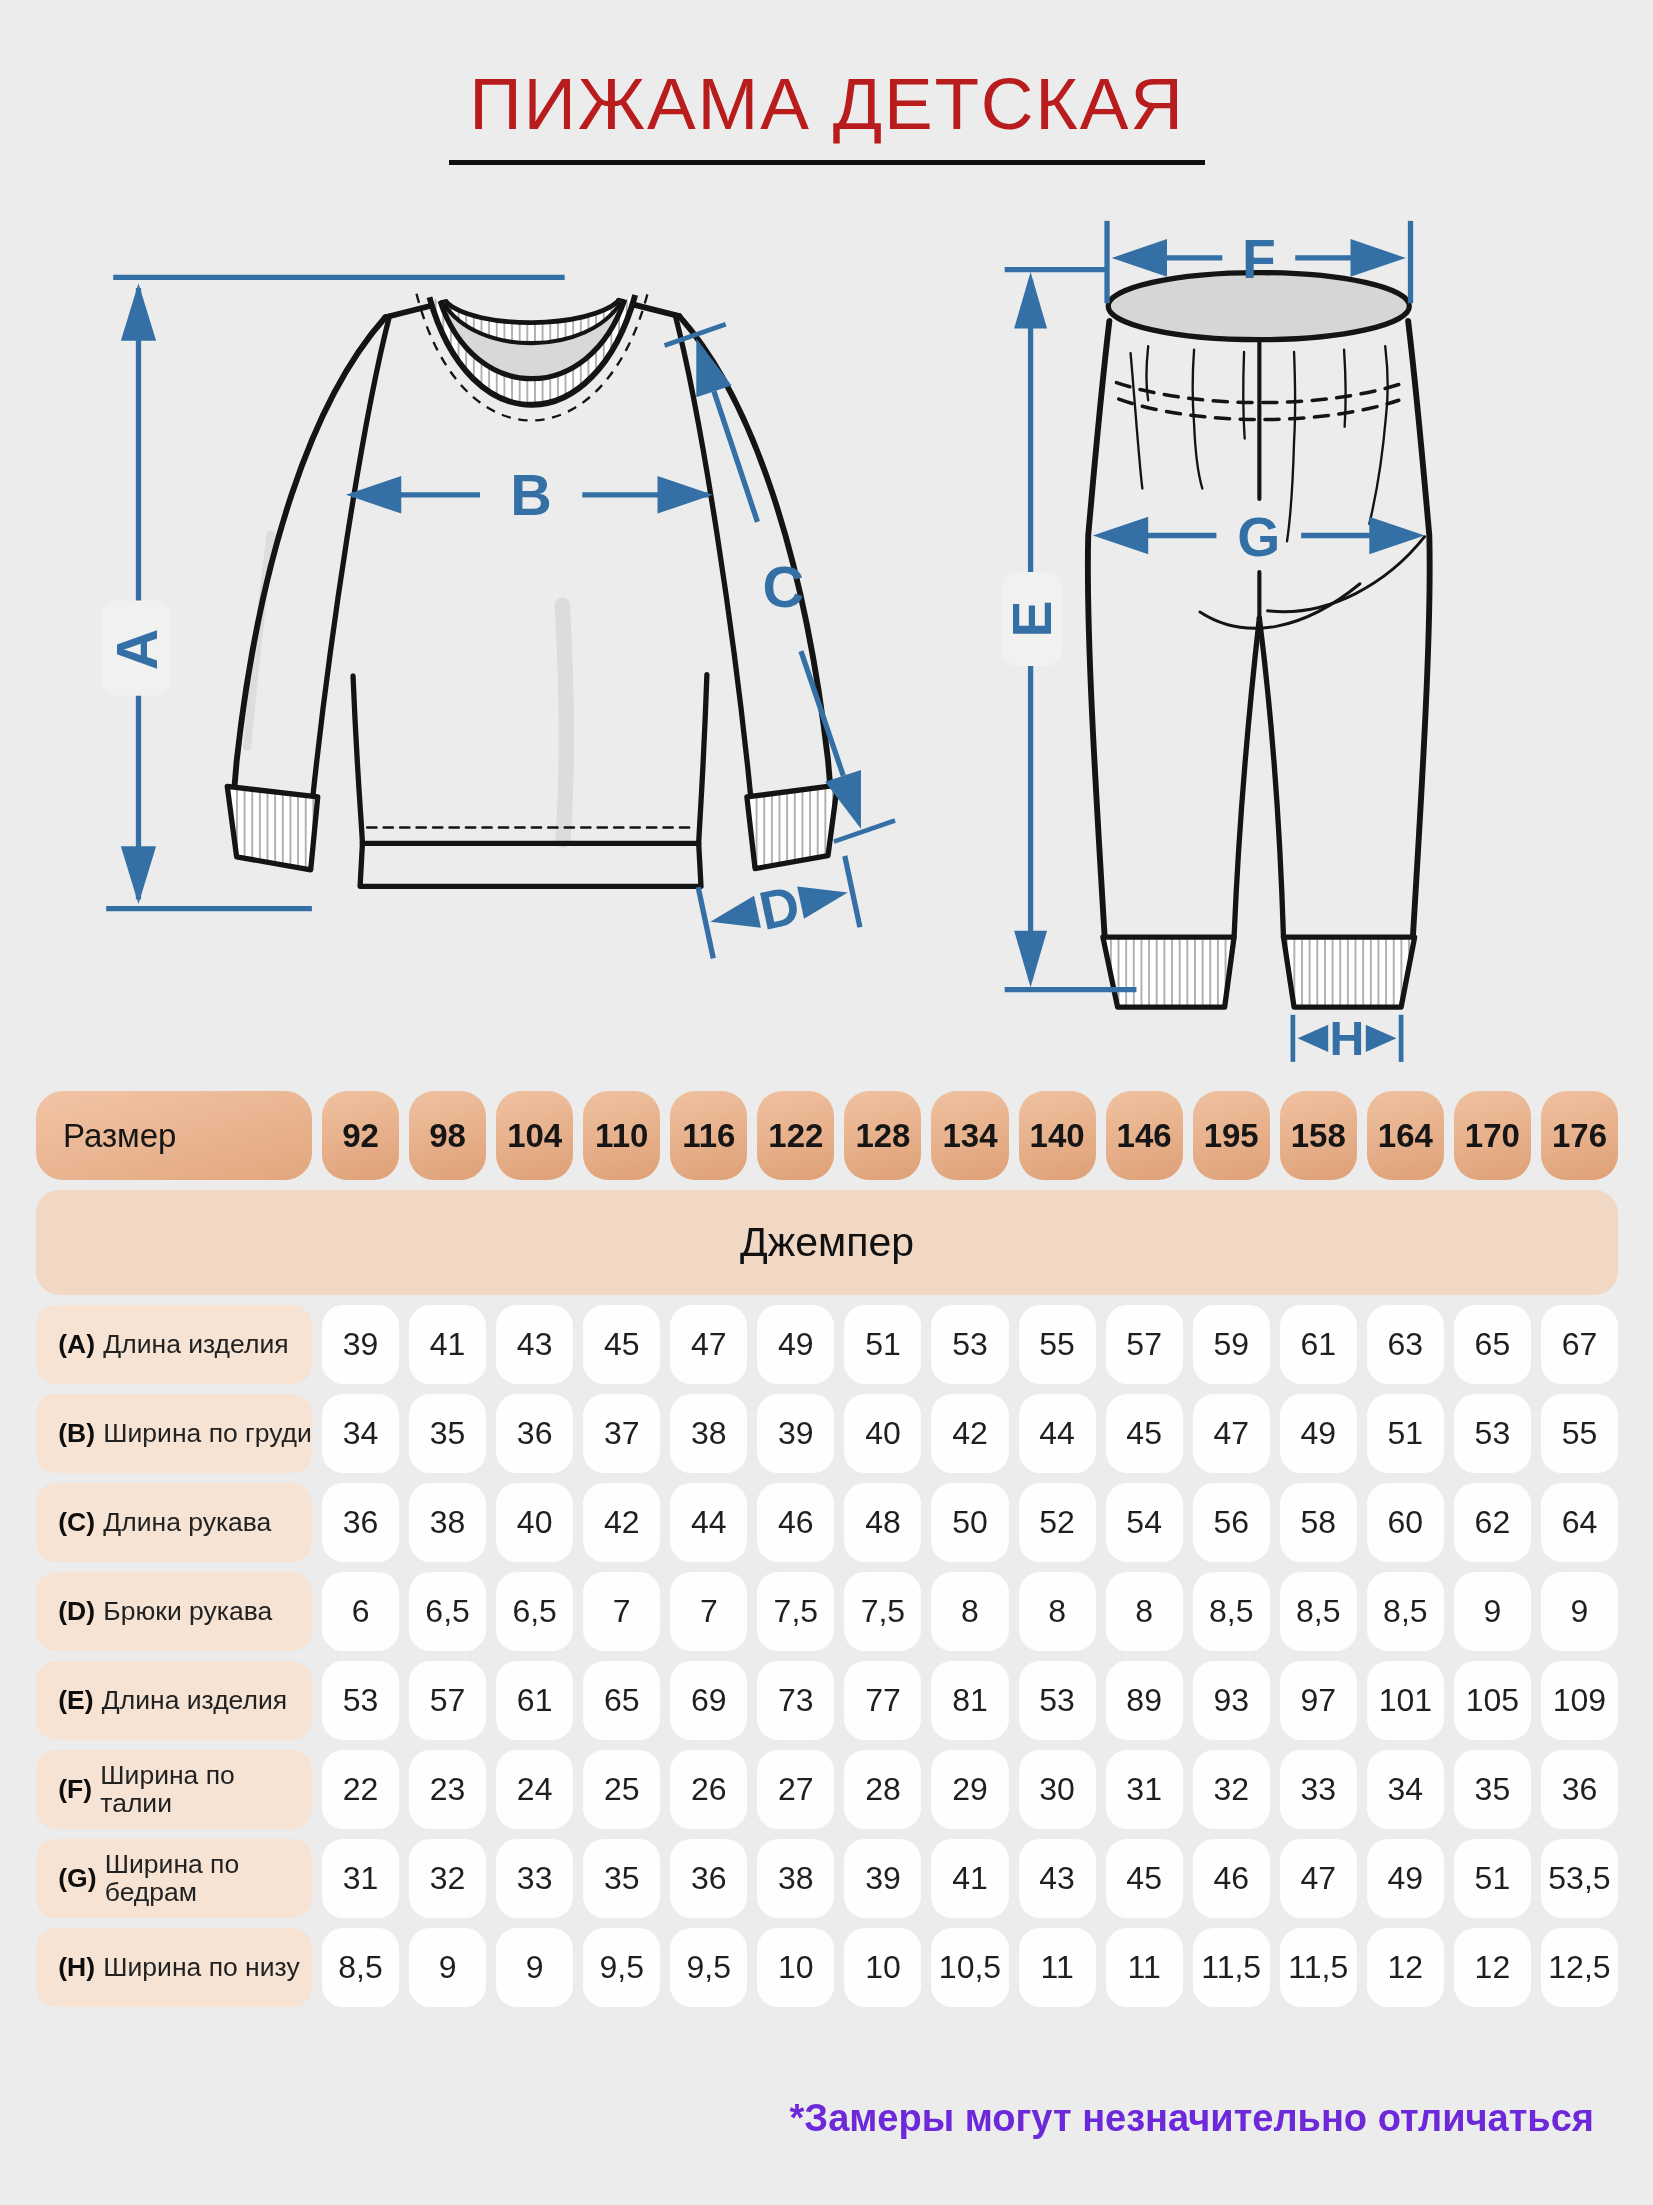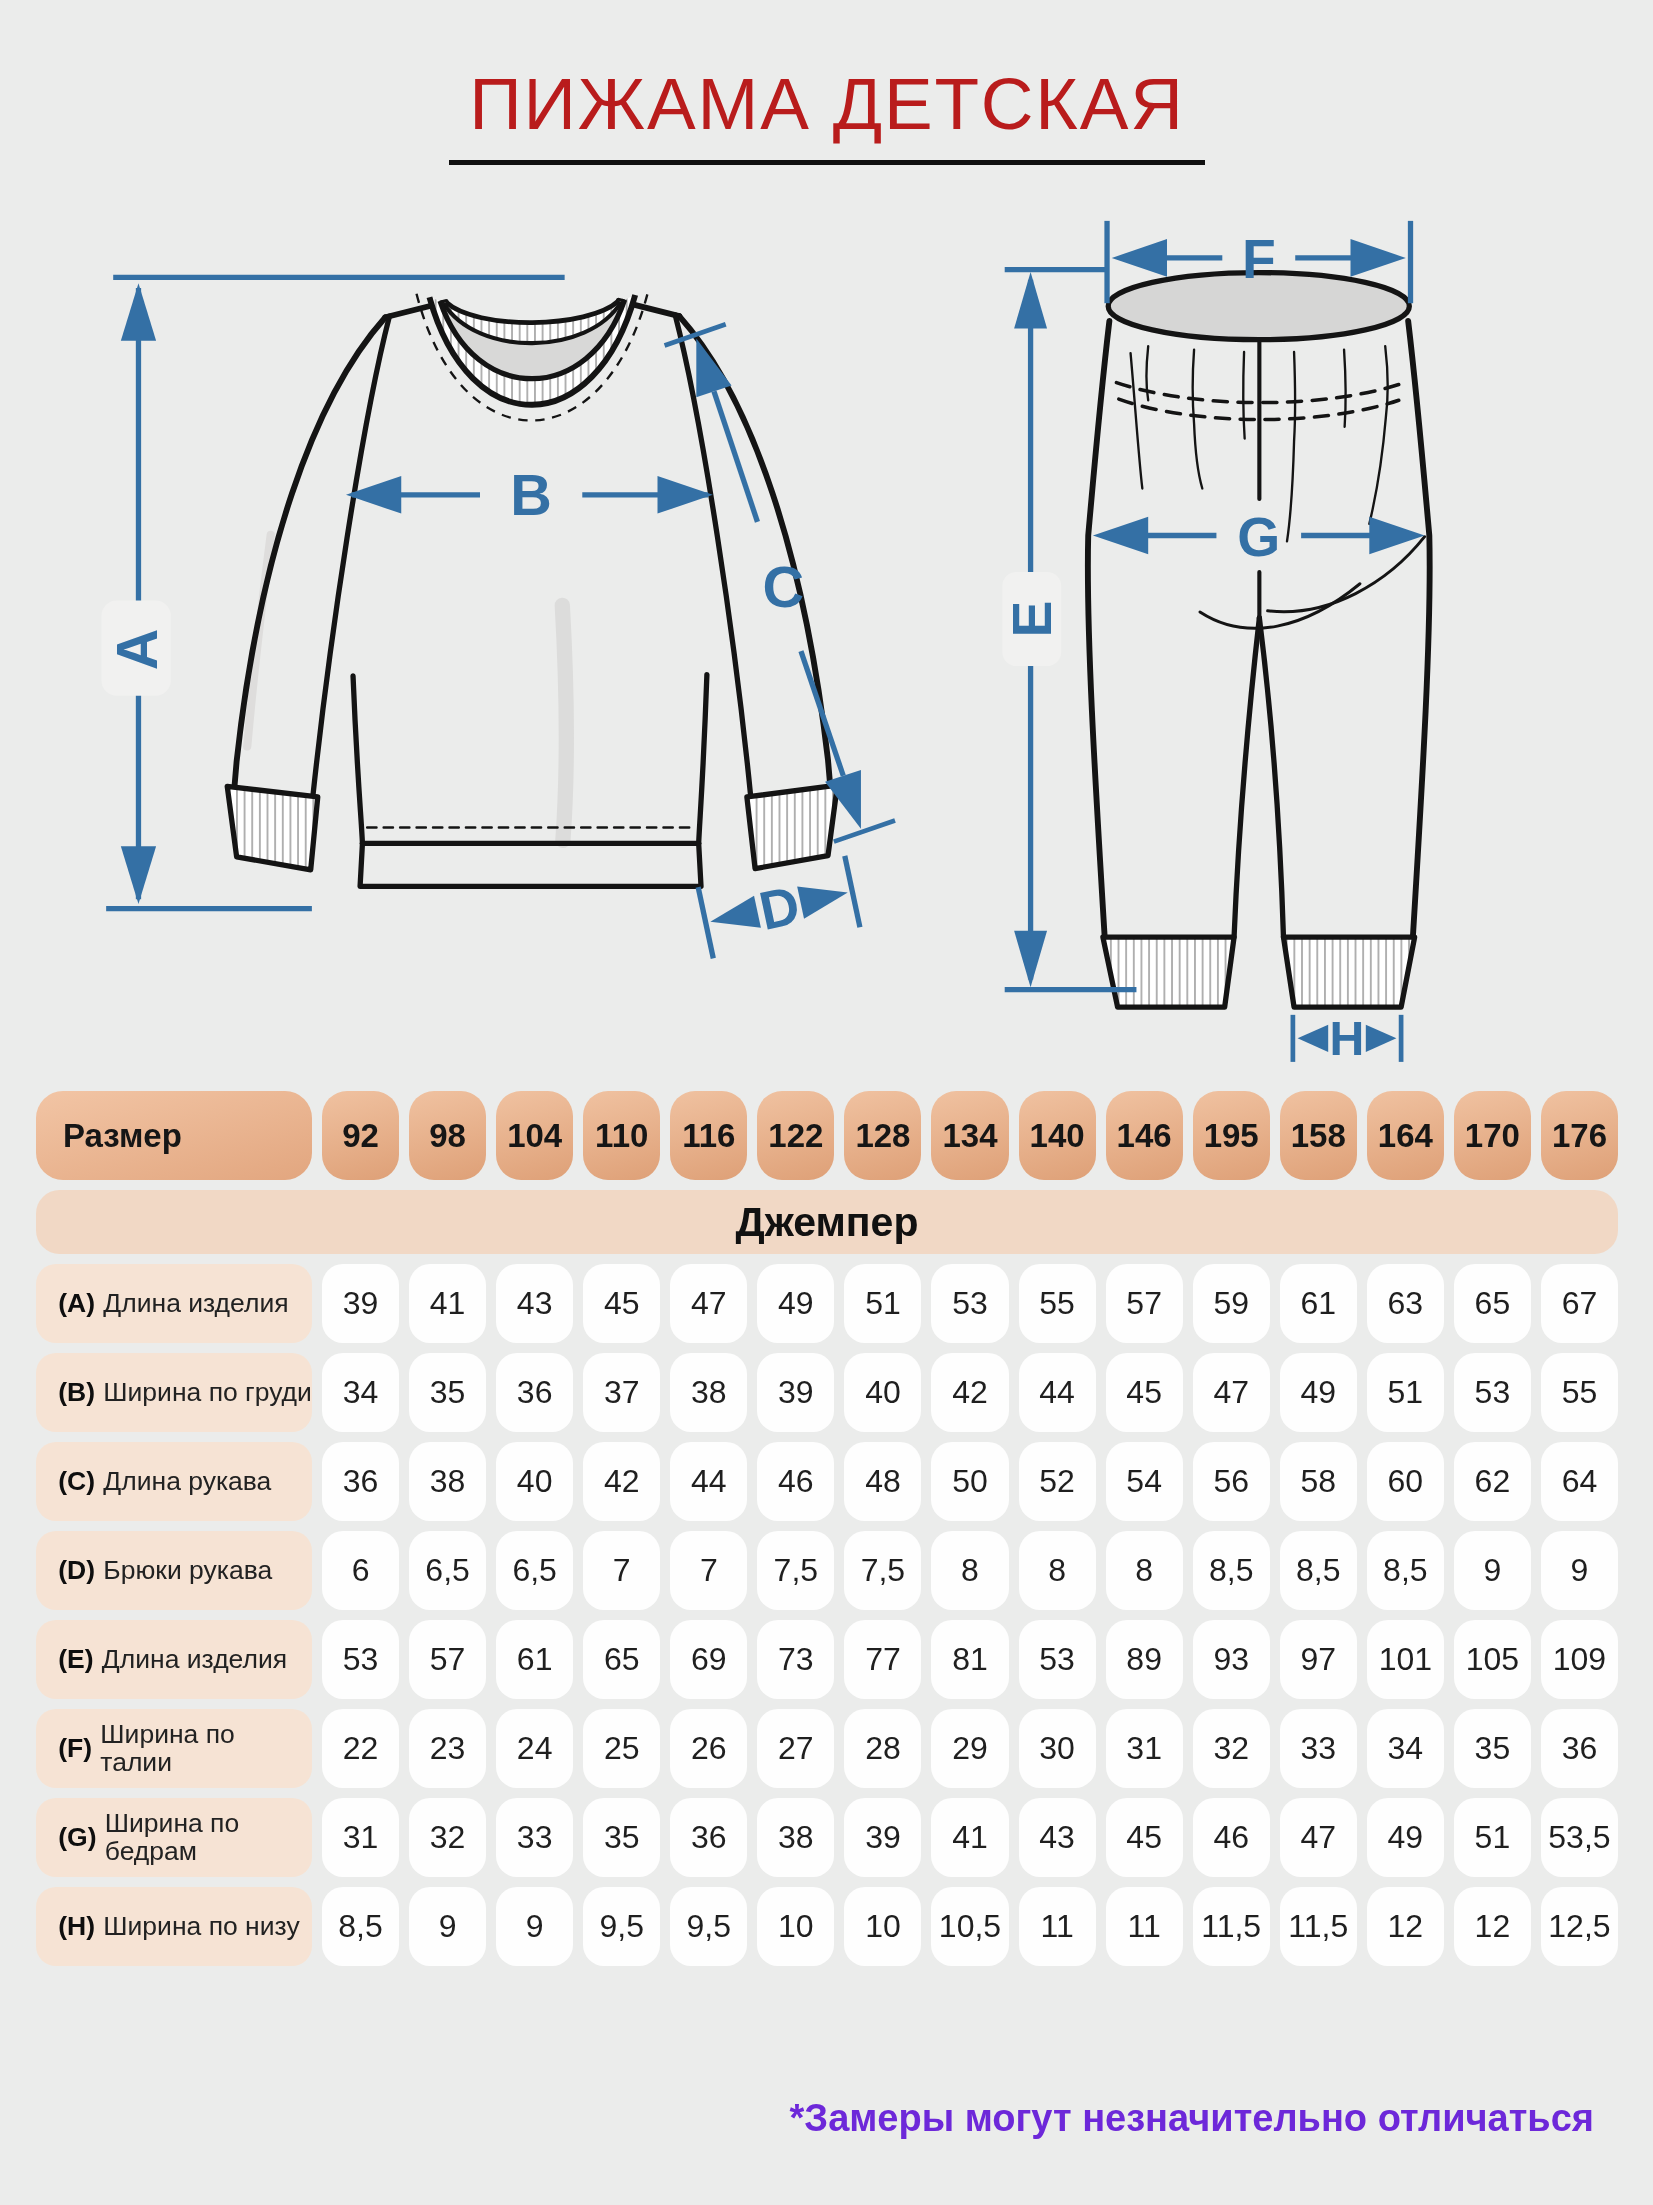--- a/index.html
+++ b/index.html
@@ -12,24 +12,24 @@
   
   .diag{position:absolute;}
   #jumper-svg{left:65px;top:229px;}
   #pants-svg{left:1000px;top:206px;}
   
   .size-table{position:absolute;top:1091px;left:0;right:0;}
   .trow{display:grid;grid-template-columns:276px repeat(15,1fr);gap:10px;margin:0 36px 10px 36px;}
   .trow.one{grid-template-columns:1fr;}
   .cell{display:flex;align-items:center;justify-content:center;box-sizing:border-box;}
   .hlabel{height:89px;border-radius:27px;background:linear-gradient(165deg,#f2c5a5 0%,#e2a67f 100%);
-          justify-content:flex-start;padding-left:27px;font-size:33px;font-weight:700;color:#161616;}
+          justify-content:flex-start;padding-left:27px;font-size:33px;font-weight:400;color:#161616;}
   .hsize{height:89px;border-radius:25px;background:linear-gradient(165deg,#f0c2a1 0%,#dea077 100%);
          font-size:33px;font-weight:700;color:#161616;}
-  .scell{height:64px;border-radius:23.5px;background:#f1d8c5;font-size:41px;font-weight:700;color:#111;}
+  .scell{height:105px;border-radius:23.5px;background:#f1d8c5;font-size:41px;font-weight:400;color:#111;}
   .lbl{height:79px;border-radius:20px;background:#f6e3d4;justify-content:flex-start;
        padding-left:22.3px;font-size:26.5px;color:#222;text-align:left;line-height:1.05;}
   .lbl .k{font-weight:700;color:#0e0e0e;margin-right:8.2px;white-space:nowrap;}
   .v{height:79px;border-radius:21px;background:#fefefe;font-size:32px;font-weight:400;color:#1f1f1f;}
   
   .footnote{position:absolute;top:2097px;right:60px;font-size:38px;color:#6d28d9;font-weight:bold;}
   svg text{font-family:"Liberation Sans",sans-serif;}
 </style>
 </head>
 <body>

